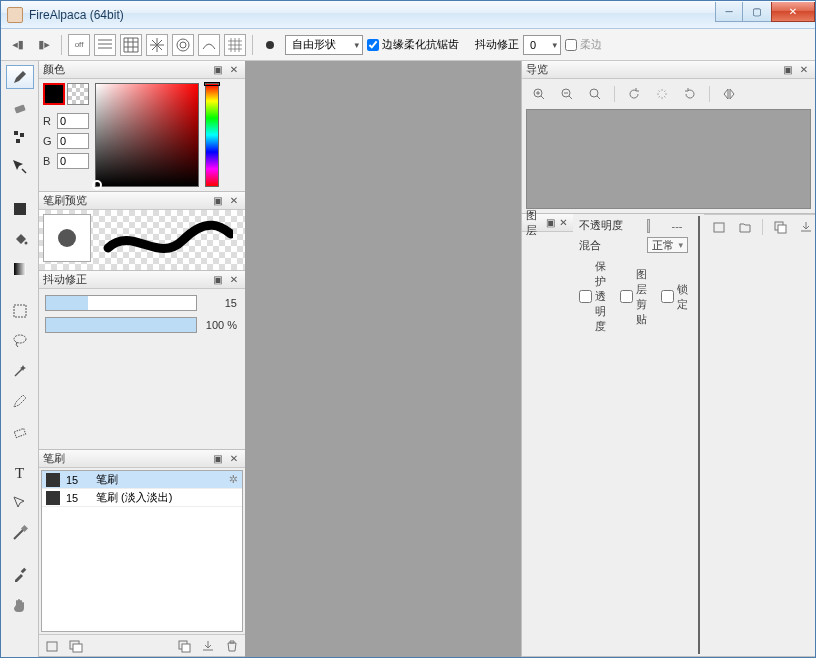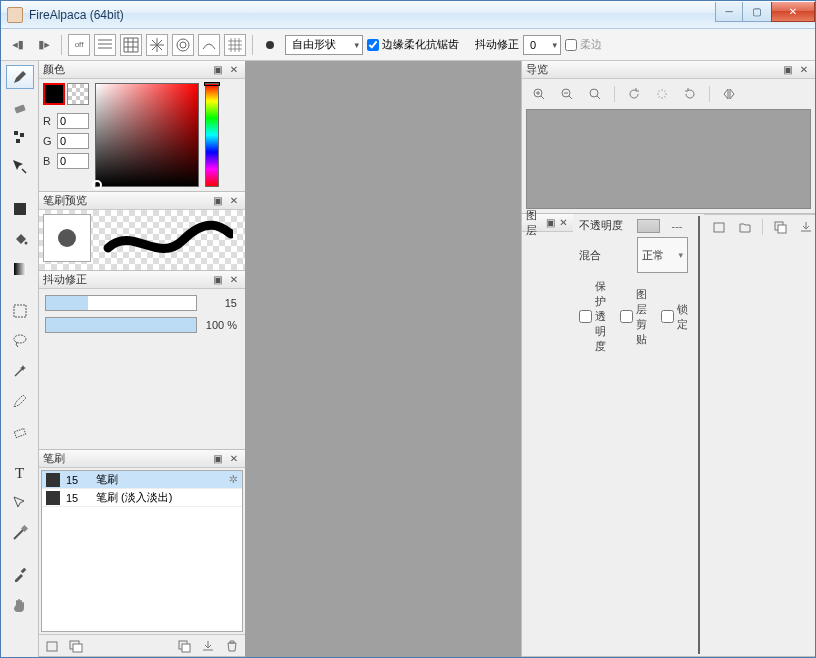--- a/index.html
+++ b/index.html
@@ -69,25 +69,25 @@
 .listtb{height:22px;display:flex;align-items:center;padding:0 4px;gap:6px;border-top:1px solid #c8c8c8}
 .listtb .ib{width:18px;height:18px;display:flex;align-items:center;justify-content:center;color:#666}
 .canvas{flex:1;background:#a0a0a0}
 .rightpanels{width:294px;background:#efefef;display:flex;flex-direction:column;border-left:1px solid #c0c0c0}
 .navpanel .body2{padding:4px;display:flex;flex-direction:column;gap:4px}
 .navtb{height:22px;display:flex;align-items:center;gap:10px;padding:0 4px}
 .navtb .nb{width:18px;height:18px;color:#777;display:flex;align-items:center;justify-content:center}
 .navview{height:100px;background:#a0a0a0;border:1px solid #888}
 .layerpanel{flex:1;display:flex;flex-direction:row}
 .layerpanel .opts{padding:4px 6px;display:flex;flex-direction:column;gap:4px;background:#efefef}
-.optrow{display:flex;align-items:center;gap:6px}
+.optrow{display:flex;align-items:center;gap:16px}
 .optrow .lbl{width:52px;color:#333}
 .opslider{flex:1;height:14px;border:1px solid #9a9a9a;background:linear-gradient(#d8d8d8,#c8c8c8)}
 .opval{width:22px;text-align:center;color:#666}
-.blendsel{flex:1;height:36px;border:1px solid #9a9a9a;background:#f8f8f8;padding:0 4px;display:flex;align-items:center;position:relative;color:#333}
+.blendsel{flex:1;height:16px;border:1px solid #9a9a9a;background:#f8f8f8;padding:0 4px;display:flex;align-items:center;position:relative;color:#333}
 .blendsel::after{content:"▾";position:absolute;right:4px;color:#777;font-size:9px}
 .chkrow{display:flex;gap:14px;padding:2px 0}
 .chkrow label{display:flex;align-items:center;gap:3px;color:#444}
 .layerlist{flex:1;background:#888;border:1px solid #666;margin:2px 4px}
 .layertb{height:24px;display:flex;align-items:center;padding:0 6px;gap:8px;border-top:1px solid #c8c8c8}
 .layertb .ib{width:18px;height:18px;color:#666;display:flex;align-items:center;justify-content:center}
 </style>
 </head>
 <body>
 

